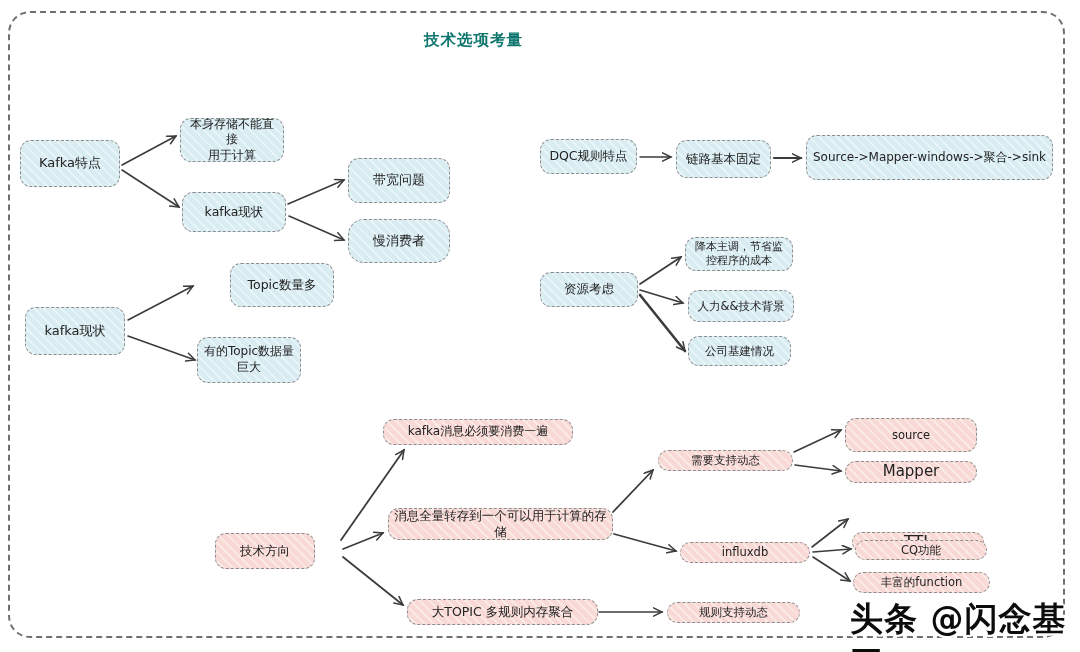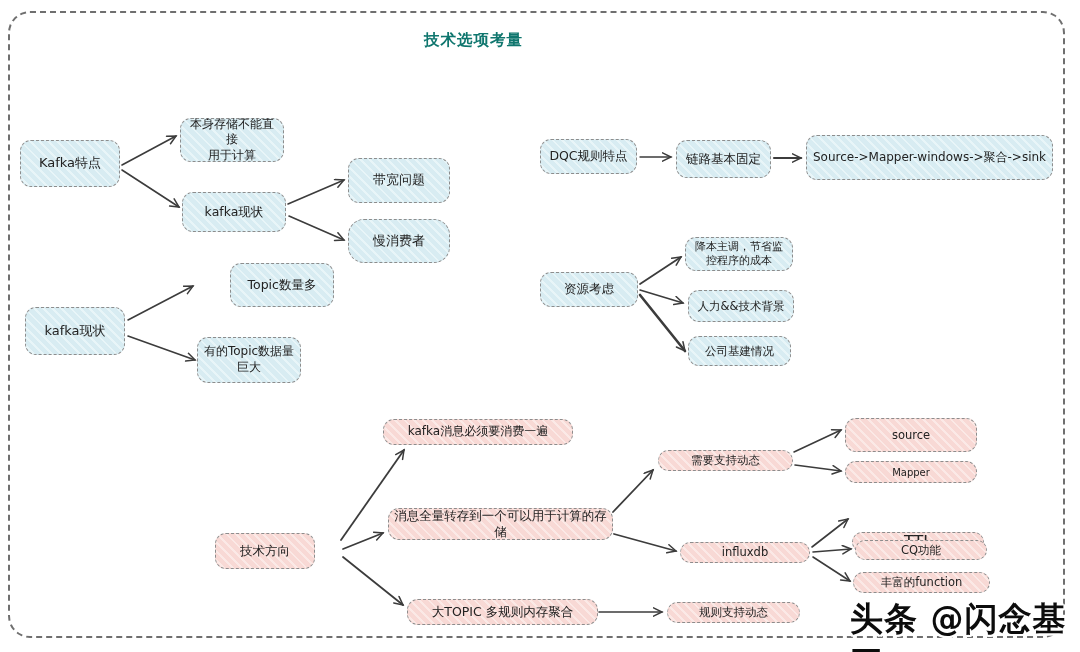--- a/index.html
+++ b/index.html
@@ -119,21 +119,21 @@
       <div class="node blue" style="left: 685px; top: 237px; width: 108px; height: 34px; font-size: 11px;">降本主调，节省监
 控程序的成本</div>
       <div class="node blue" style="left: 688px; top: 290px; width: 106px; height: 32px; font-size: 11.5px;">人力&amp;&amp;技术背景</div>
       <div class="node blue" style="left: 688px; top: 336px; width: 103px; height: 30px; font-size: 11.5px;">公司基建情况</div>
       <div class="node pink" style="left: 215px; top: 533px; width: 100px; height: 36px; font-size: 12.5px; text-align: center;">技术方向</div>
       <div class="node pink" style="left: 383px; top: 419px; width: 190px; height: 26px; font-size: 12px;">kafka消息必须要消费一遍</div>
       <div class="node pink" style="left: 388px; top: 508px; width: 225px; height: 32px; font-size: 12.5px;">消息全量转存到一个可以用于计算的存储</div>
       <div class="node pink" style="left: 407px; top: 599px; width: 191px; height: 26px; font-size: 12.5px;">大TOPIC  多规则内存聚合</div>
       <div class="node pink" style="left: 658px; top: 450px; width: 135px; height: 21px; font-size: 11.5px;">需要支持动态</div>
       <div class="node pink" style="left: 845px; top: 418px; width: 132px; height: 34px; font-size: 11.5px;">source</div>
-      <div class="node pink" style="left: 845px; top: 461px; width: 132px; height: 22px; font-size: 10px;">Mapper</div>
+      <div class="node pink" style="left: 845px; top: 461px; width: 132px; height: 22px; font-size: 15px;">Mapper</div>
       <div class="node pink" style="left: 680px; top: 542px; width: 130px; height: 21px; font-size: 11.5px;">influxdb</div>
       <div class="node pink" style="left: 852px; top: 532px; width: 132px; height: 20px; font-size: 16px;">TTL</div>
       <div class="node pink" style="left: 855px; top: 540px; width: 132px; height: 20px; font-size: 11.5px;">CQ功能</div>
       <div class="node pink" style="left: 853px; top: 572px; width: 137px; height: 21px; font-size: 11.5px;">丰富的function</div>
       <div class="node pink" style="left: 667px; top: 602px; width: 133px; height: 21px; font-size: 11.5px;">规则支持动态</div>
     </div>
   <div class="watermark">头条 @闪念基因</div>
 </div>
 
 </body></html>

